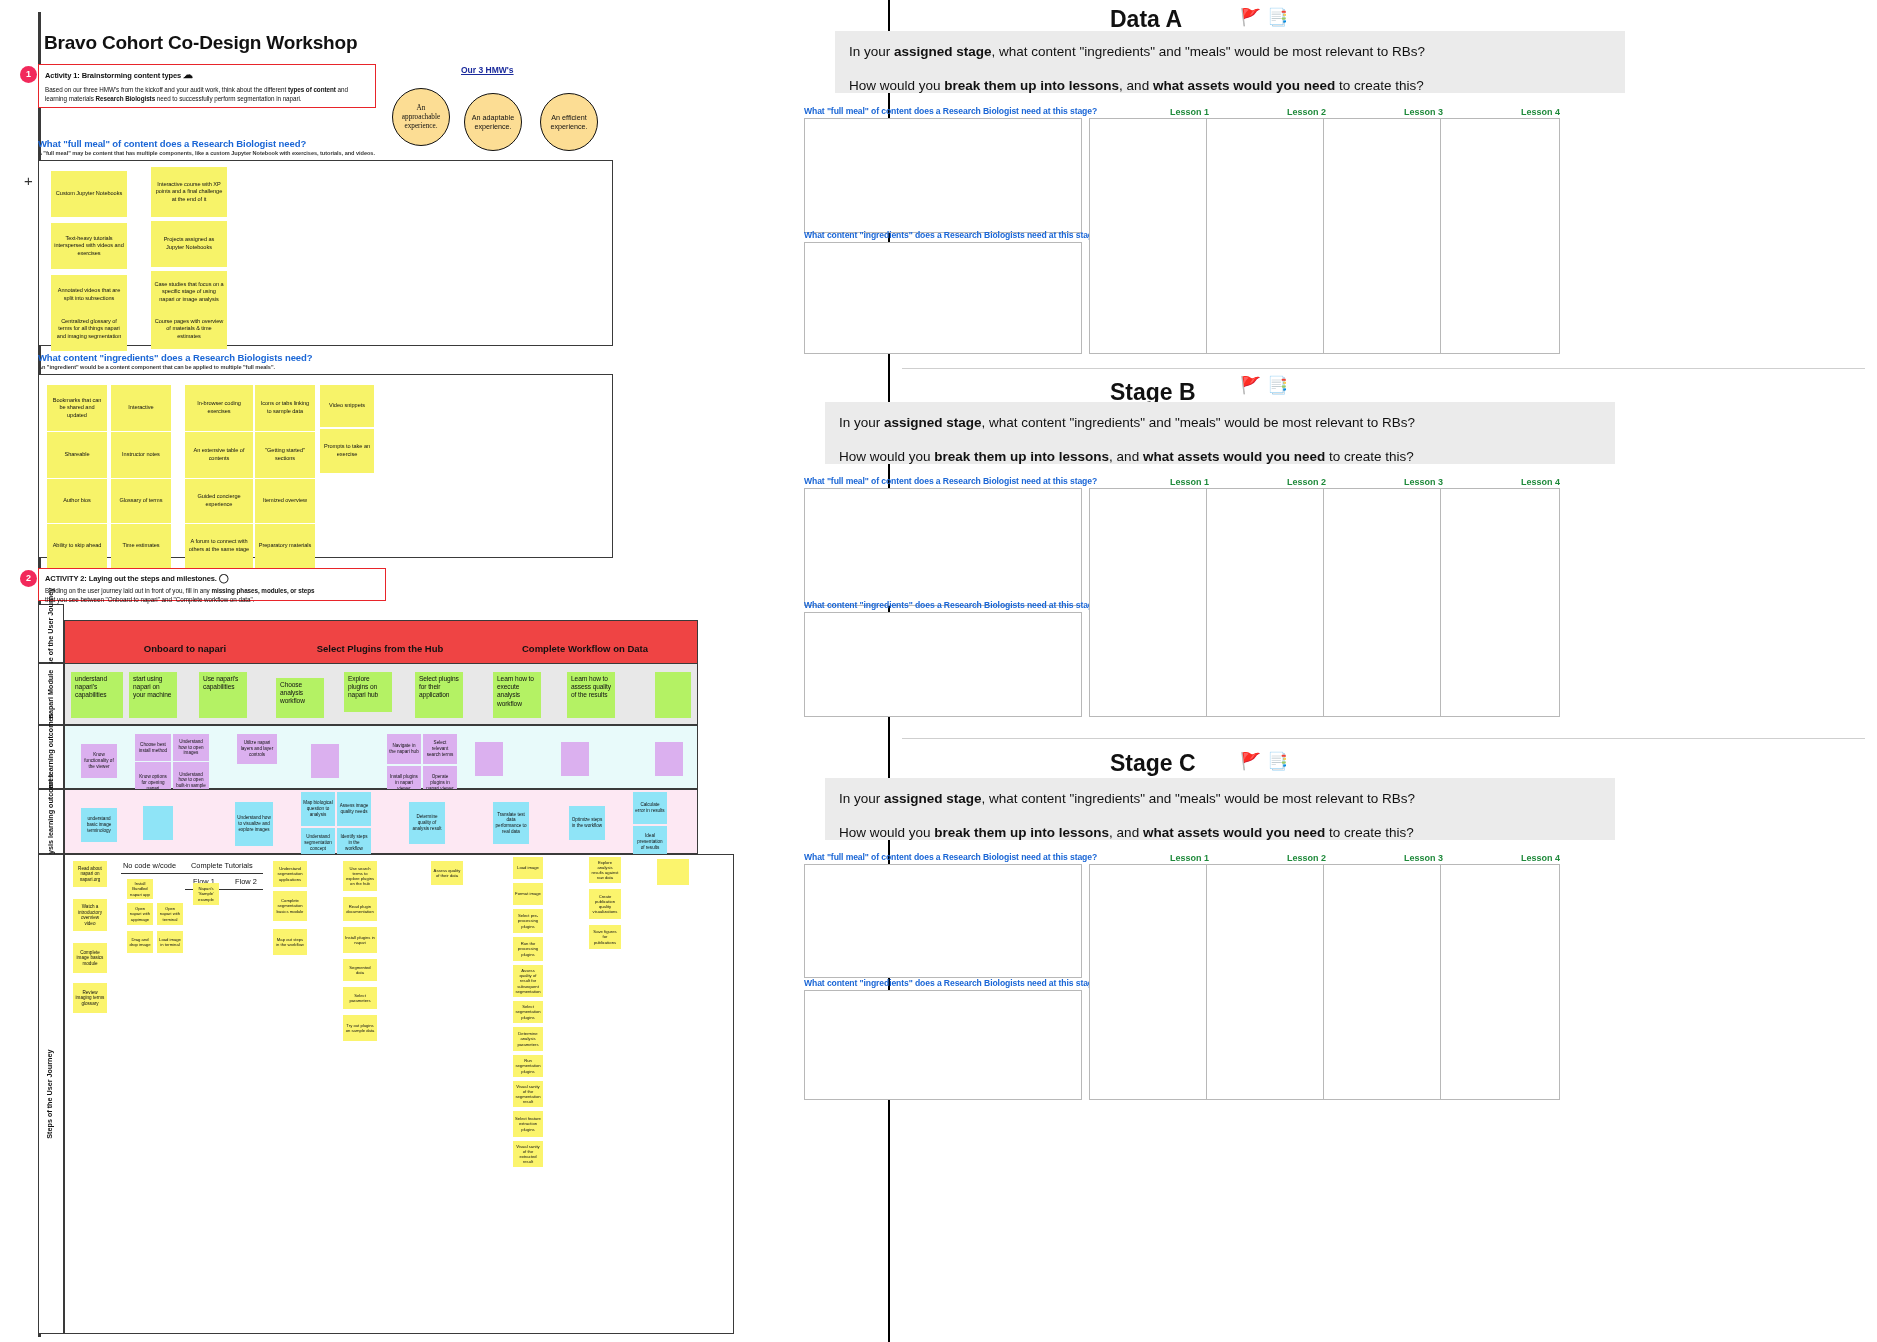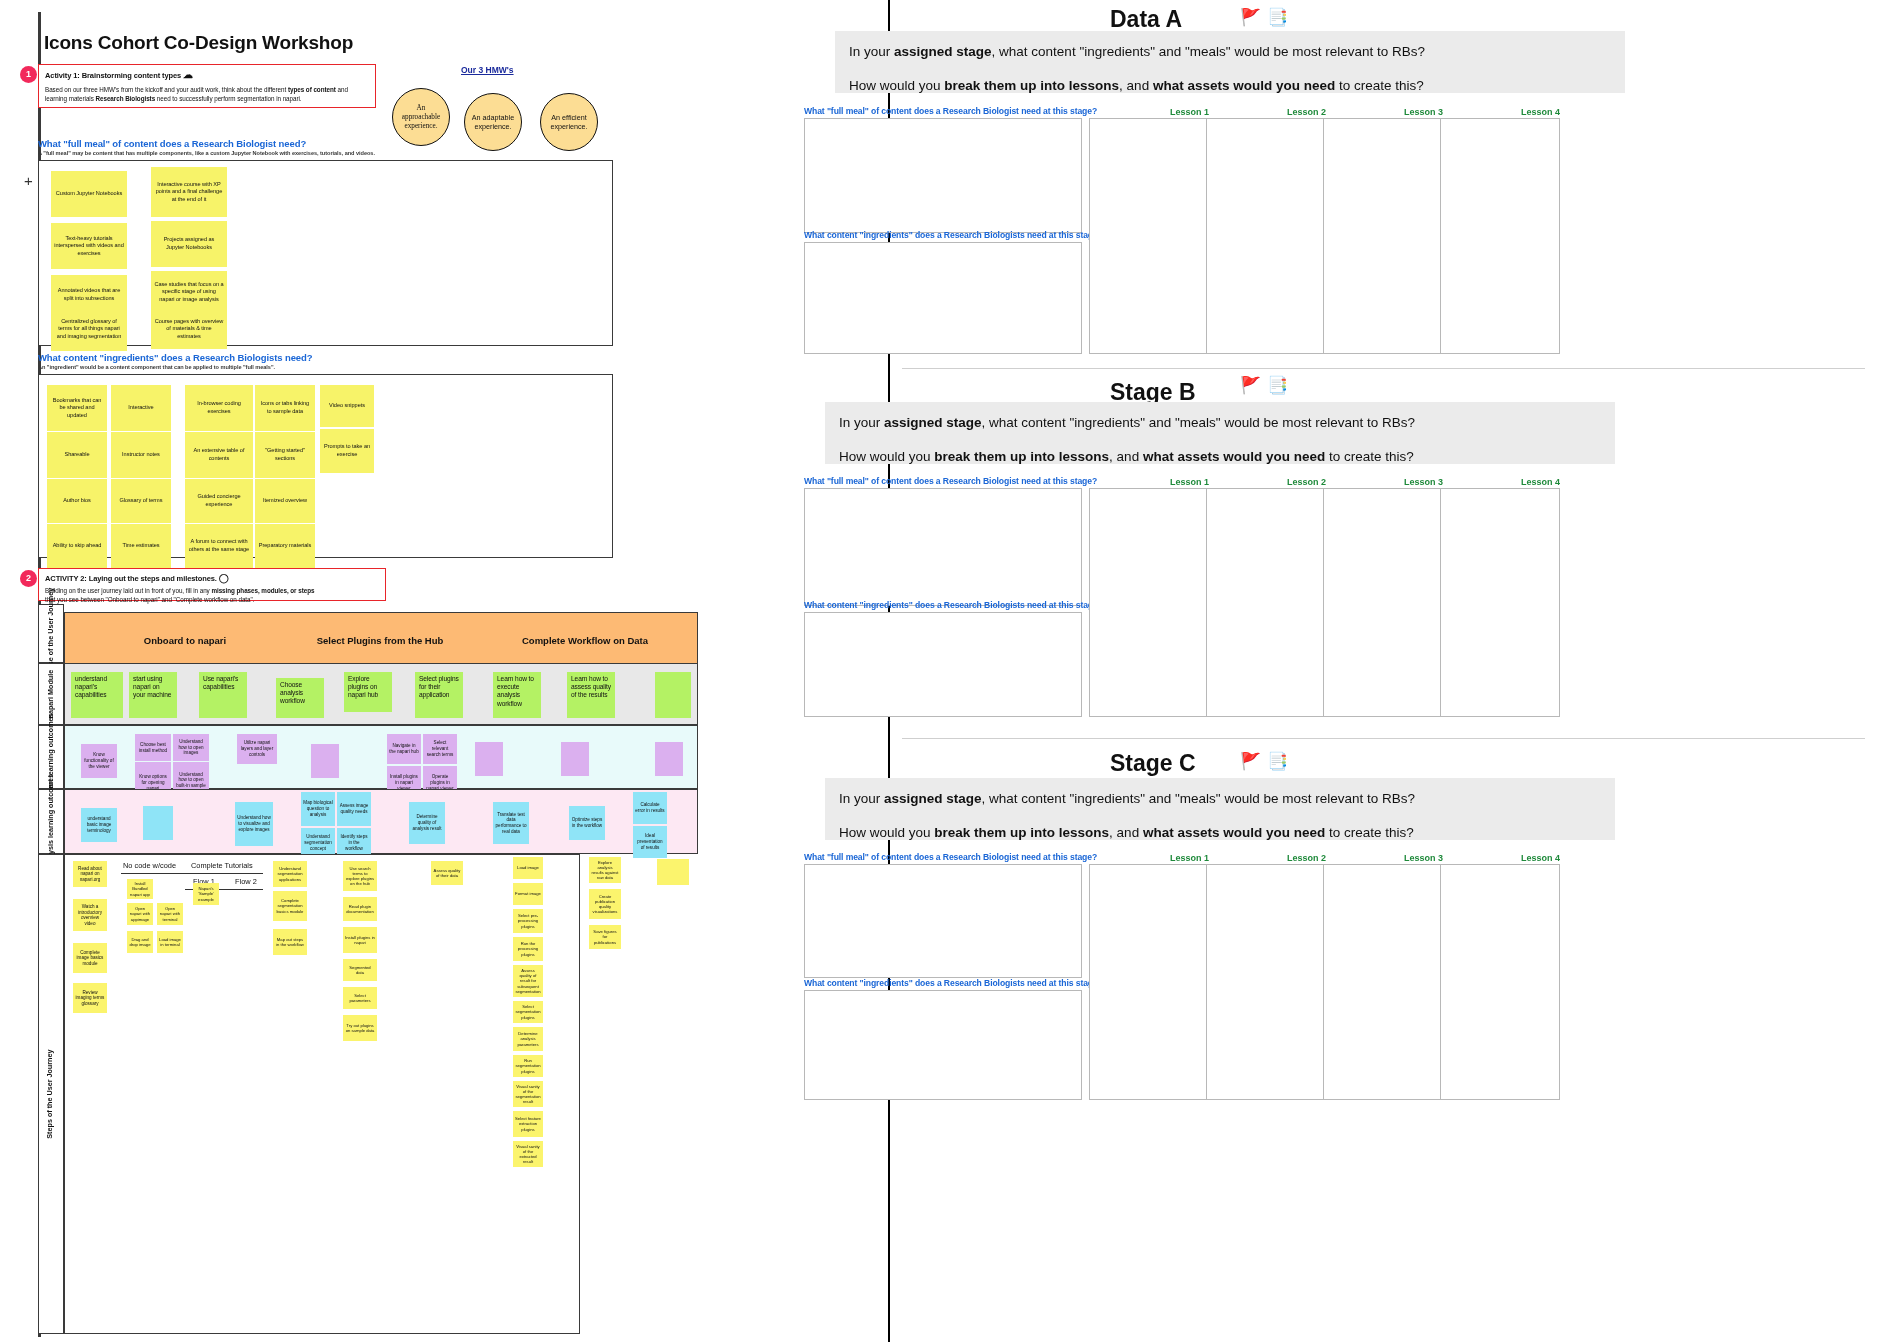--- a/index.html
+++ b/index.html
@@ -81,21 +81,21 @@
   .sep { position:absolute; left:12px; width:963px; height:1px; background:#cfcfcf; }
 </style>
 </head>
 <body>
 
 <div class="vdivider"></div>
 
 <div class="left">
   <div class="board-frame"></div>
 
-  <div class="title">Icons Cohort Co-Design Workshop</div>
+  <div class="title">Bravo Cohort Co-Design Workshop</div>
 
   <div class="act-dot" style="left:20px; top:66px;">1</div>
   <div class="actbox" style="left:38px; top:64px; width:338px; height:44px;">
     <div class="act-title">
       <span>Activity 1: Brainstorming content types</span>
       <span style="font-size:10px;">☁</span>
     </div>
     <div class="act-body">
       <span>Based on our three HMW's from the kickoff and your audit work, think about the different </span><b>types of content</b><span> and learning materials </span><b>Research Biologists</b><span> need to successfully perform segmentation in napari.</span>
     </div>
@@ -157,21 +157,21 @@
       <span>Building on the user journey laid out in front of you, fill in any </span><b>missing phases, modules, or steps</b><br>
       <span>that you see between "Onboard to napari" and "Complete workflow on data".</span>
     </div>
   </div>
 
   <div class="jm" style="top:604px; width:700px;">
 
     <div class="jm-rowlabel" style="top:0px; height:59px;">
       <span>Phase of the User Journey</span>
       </div>
-    <div class="jm-row" style="top:8px; width:634px; height:52px; background:#fdba74;">
+    <div class="jm-row" style="top:16px; width:634px; height:52px; background:#ef4444;">
       <div class="phase-cell" style="left:30px;  top:22px; width:180px;">Onboard to napari</div>
       <div class="phase-cell" style="left:215px; top:22px; width:200px;">Select Plugins from the Hub</div>
       <div class="phase-cell" style="left:420px; top:22px; width:200px;">Complete Workflow on Data</div>
     </div>
 
     <div class="jm-rowlabel" style="top:59px; height:62px;">
       <span>napari Module</span>
       </div>
     <div class="jm-row" style="top:59px; width:634px; height:62px; background:#e8e8e8;">
       <div class="g-note" style="left:6px;   top:8px; width:52px; height:46px;">understand napari's capabilities</div>
@@ -219,21 +219,21 @@
       <div class="b-note" style="left:344px; top:12px; width:36px; height:42px;">Determine quality of analysis result</div>
       <div class="b-note" style="left:428px; top:12px; width:36px; height:42px;">Translate test data performance to real data</div>
       <div class="b-note" style="left:504px; top:16px; width:36px; height:34px;">Optimize steps in the workflow</div>
       <div class="b-note" style="left:568px; top:2px;  width:34px; height:32px;">Calculate error in results</div>
       <div class="b-note" style="left:568px; top:36px; width:34px; height:32px;">Ideal presentation of results</div>
     </div>
 
     <div class="jm-rowlabel" style="top:250px; height:480px;">
       <span>Steps of the User Journey</span>
       </div>
-    <div class="jm-row" style="top:250px; width:516px; height:480px; background:#fff;">
+    <div class="jm-row" style="top:250px; width:670px; height:480px; background:#fff;">
       <div class="flow-hdr" style="left:58px;  top:6px;">No code w/code</div>
       <div class="flow-hdr" style="left:126px; top:6px;">Complete Tutorials</div>
       <div class="flow-hdr" style="left:128px; top:22px;">Flow 1</div>
       <div class="flow-hdr" style="left:170px; top:22px;">Flow 2</div>
       <div class="hline" style="left:56px; top:18px; width:142px;"></div>
       <div class="hline" style="left:120px; top:34px; width:78px;"></div>
 
       <div class="y-note" style="left:8px;  top:6px;  width:34px; height:26px; font-size:4.6px;">Read about napari on napari.org</div>
       <div class="y-note" style="left:8px;  top:44px; width:34px; height:32px; font-size:4.6px;">Watch a introductory overview video</div>
       <div class="y-note" style="left:8px;  top:88px; width:34px; height:30px; font-size:4.6px;">Complete image basics module</div>

